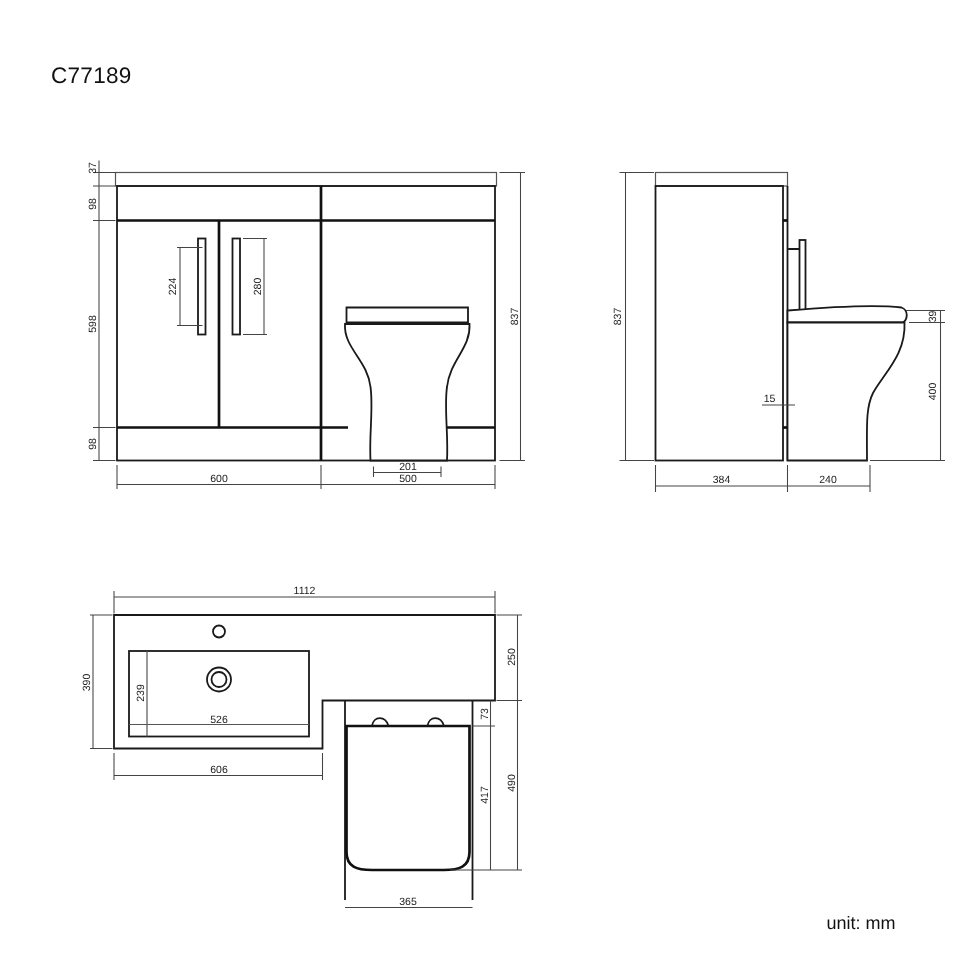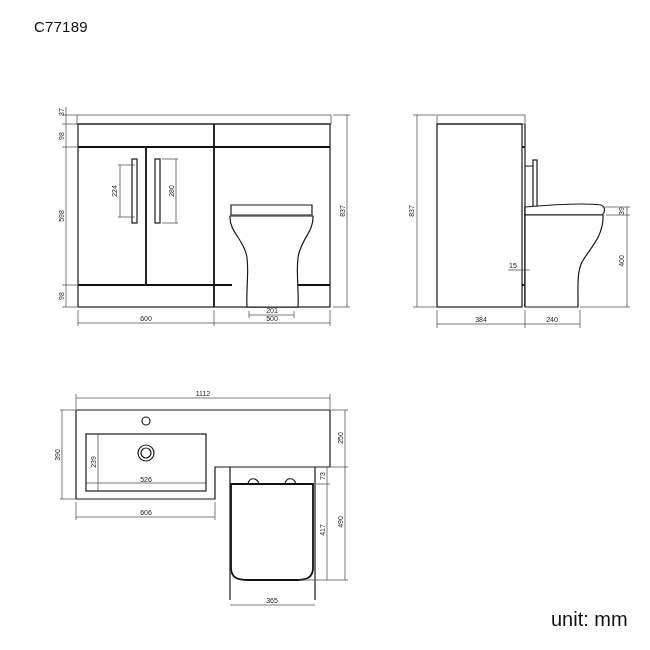--- a/index.html
+++ b/index.html
@@ -1,18 +1,18 @@
 <!DOCTYPE html>
 <html><head>
   <meta charset="utf-8">
   <style>
     html, body { margin: 0; padding: 0; background: #ffffff; }
     body { width: 650px; height: 650px; position: relative; overflow: hidden; font-family: "Liberation Sans", sans-serif; }
-    .title { position: absolute; left: 34px; top: 18px; font-size: 15px; color: #111; letter-spacing: 0.2px; }
-    .unit { position: absolute; left: 551px; top: 608px; font-size: 20px; color: #111; }
+    .title { position: absolute; left: 34px; top: 42px; font-size: 15px; color: #111; letter-spacing: 0.2px; }
+    .unit { position: absolute; left: 551px; top: 608px; font-size: 12px; color: #111; }
     svg.drawing { position: absolute; left: 0; top: 0; }
     .ln { stroke: #1a1a1a; stroke-width: 1.2; fill: none; }
     .thick { stroke: #111; stroke-width: 1.8; fill: none; }
     .thin { stroke: #555; stroke-width: 0.8; fill: none; }
     .dim { stroke: #444; stroke-width: 0.7; fill: none; }
     .dt { font-family: "Liberation Sans", sans-serif; font-size: 7px; fill: #222; }
     .fillw { fill: #fff; }
   </style>
 </head>
 <body>

